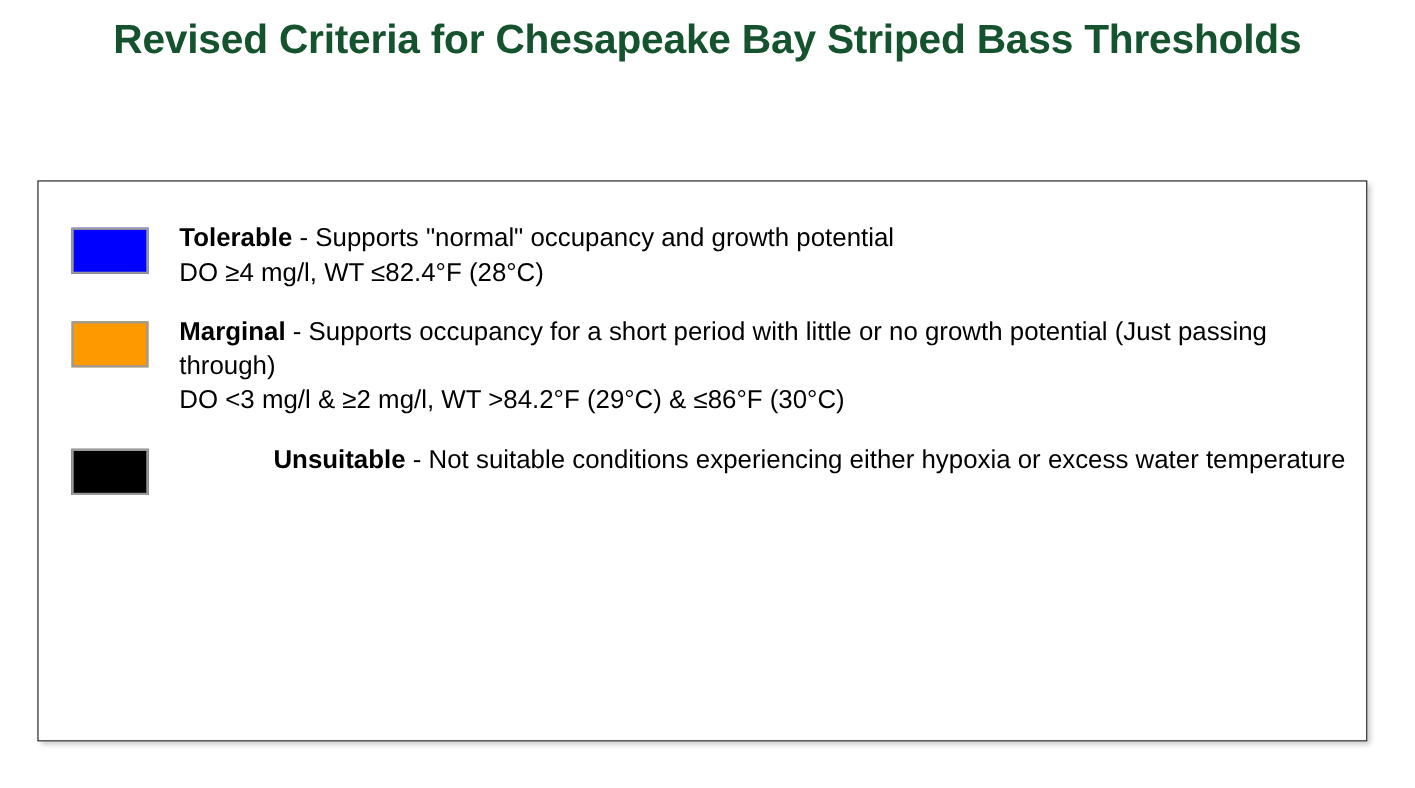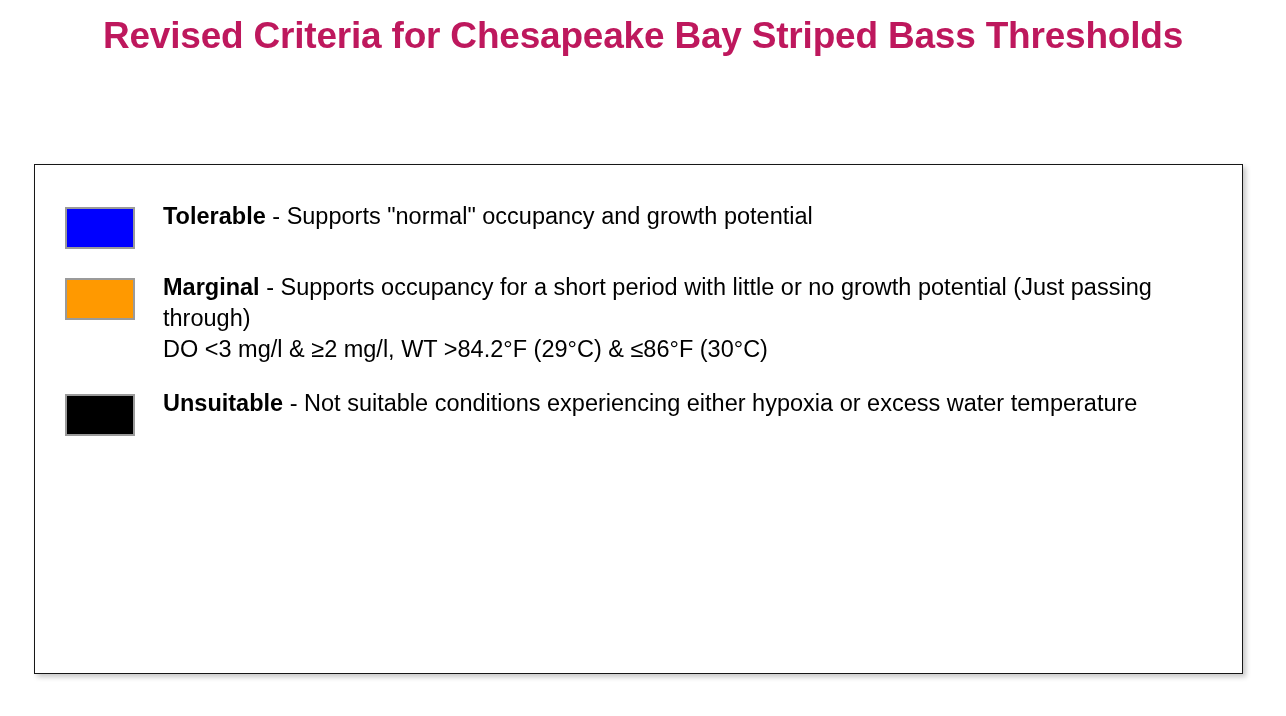--- a/index.html
+++ b/index.html
@@ -19,21 +19,21 @@
   
   .title {
     position: absolute;
     left: 0;
     top: 14px;
     width: 1286px;
     text-align: center;
     font-size: 37px;
     line-height: 43px;
     font-weight: bold;
-    color: #be185d;
+    color: #14532d;
     letter-spacing: -0.2px;
   }
   .title-line { display: block; white-space: nowrap; }
 
   
   .legend-panel {
     position: absolute;
     left: 34px;
     top: 164px;
     width: 1209px;
@@ -49,21 +49,21 @@
     left: 30px;
     top: 36px;
     right: 16px;
   }
 
   .legend-row {
     display: flex;
     align-items: flex-start;
     margin-bottom: 23px;
   }
-  .legend-row:last-child { margin-bottom: 0; }
+  .legend-row:last-child { margin-bottom: 0; text-align: right; }
 
   .swatch {
     flex: 0 0 auto;
     width: 70px;
     height: 42px;
     border: 2px solid #9a9a9a;
     box-sizing: border-box;
     margin-top: 6px;
   }
 
@@ -87,20 +87,21 @@
   <span class="title-line">Revised Criteria for Chesapeake Bay Striped Bass Thresholds</span>
 </div>
 
 <div class="legend-panel">
   <div class="legend-list">
 
     <div class="legend-row">
       <div class="swatch" style="background-color: rgb(0, 0, 255); border-color: rgb(154, 154, 154);"></div>
       <div class="legend-text">
         <span class="term">Tolerable</span><span class="desc"> - </span><span class="desc">Supports "normal" occupancy and growth potential</span>
+        <span class="criteria">DO ≥4 mg/l, WT ≤82.4°F (28°C)</span>
       </div>
     </div>
 
 
     <div class="legend-row">
       <div class="swatch" style="background-color: rgb(255, 153, 0); border-color: rgb(154, 154, 154);"></div>
       <div class="legend-text">
         <span class="term">Marginal</span><span class="desc"> - </span><span class="desc">Supports occupancy for a short period with little or no growth potential (Just passing through)</span>
         <span class="criteria">DO &lt;3 mg/l &amp; ≥2 mg/l, WT &gt;84.2°F (29°C) &amp; ≤86°F (30°C)</span>
       </div>

